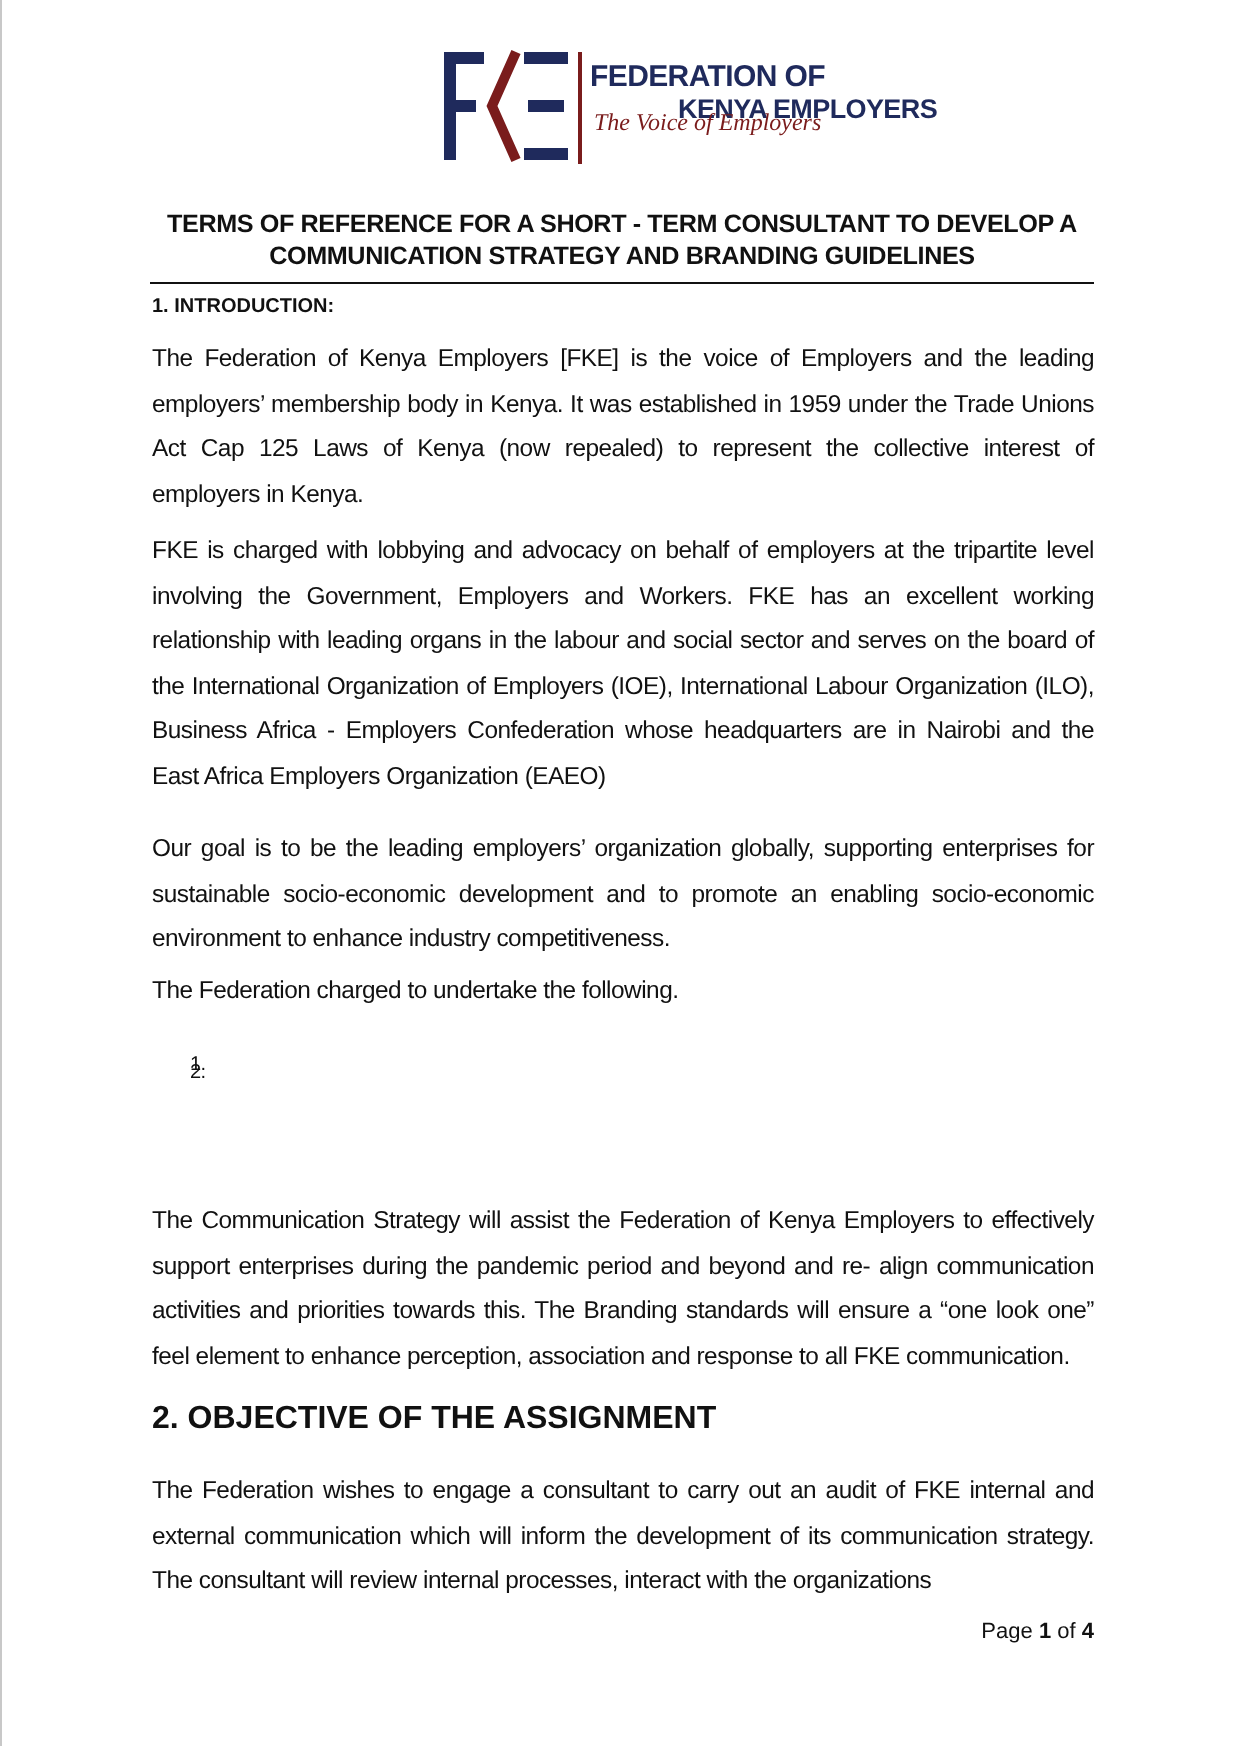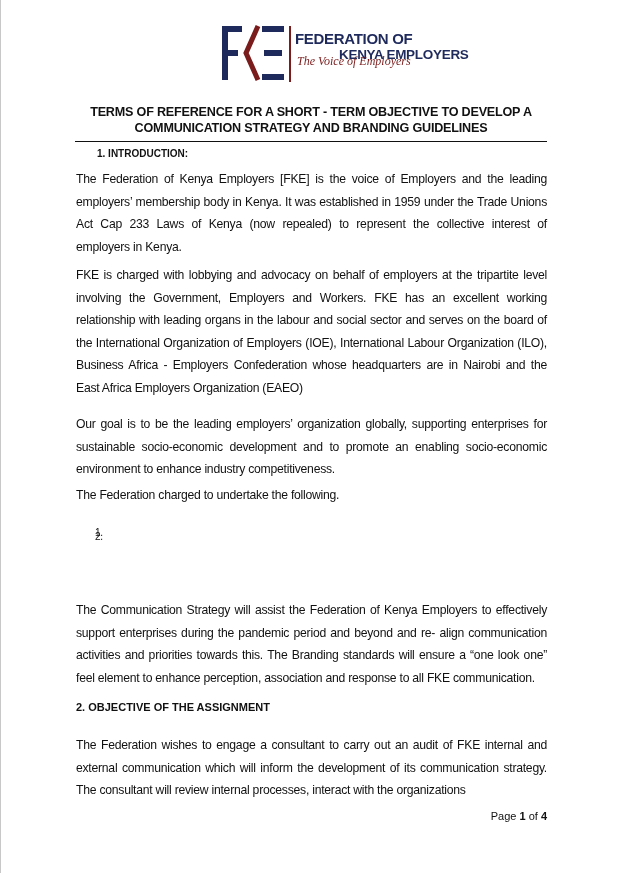--- a/index.html
+++ b/index.html
@@ -19,22 +19,22 @@
   .logo .org-line2 { top: 25px; font-size: 13.5px; margin-left: 44px; }
   .logo .tagline {
     position: absolute; left: 75px; top: 32px; font-style: italic; color: #7a1c1c; font-size: 12px;
     font-family: "Liberation Serif", serif; white-space: nowrap;
   }
   .title {
     position: absolute; left: 76px; top: 104px; width: 470px; text-align: center; font-weight: bold;
     font-size: 12.6px; line-height: 16px; letter-spacing: -0.2px;
   }
   .title-rule { position: absolute; left: 75px; top: 141px; width: 472px; height: 1px; background: #111; }
-  .h { position: absolute; left: 76px; font-weight: bold; font-size: 11px; }
-  .h1 { top: 148px; font-size: 10px; margin-left: 21px; }
+  .h { position: absolute; left: 76px; font-weight: bold; font-size: 16px; }
+  .h1 { top: 148px; font-size: 10px; }
   .h2 { top: 701px; }
   .p {
     position: absolute; left: 76px; width: 471px; font-size: 12.2px; line-height: 22.6px; text-align: justify;
     letter-spacing: -0.25px;
   }
   .p1 { top: 168px; }
   .p2 { top: 264px; }
   .p3 { top: 413px; }
   .p4 { top: 484px; }
   .p5 { top: 599px; }
@@ -62,26 +62,26 @@
     <rect x="40" y="2" width="22" height="6" fill="#1f2a5c"></rect>
     <rect x="42" y="26" width="18" height="6" fill="#1f2a5c"></rect>
     <rect x="40" y="50" width="22" height="6" fill="#1f2a5c"></rect>
   </svg>
   <div class="divider"></div>
   <div class="org-line1">FEDERATION OF</div>
   <div class="org-line2">KENYA EMPLOYERS</div>
   <div class="tagline">The Voice of Employers</div>
 </div>
 
-<div class="title">TERMS OF REFERENCE FOR A SHORT - TERM OBJECTIVE TO DEVELOP A COMMUNICATION STRATEGY AND BRANDING GUIDELINES</div>
+<div class="title">TERMS OF REFERENCE FOR A SHORT - TERM CONSULTANT TO DEVELOP A COMMUNICATION STRATEGY AND BRANDING GUIDELINES</div>
 <div class="title-rule"></div>
 
 <div class="h h1">1.   INTRODUCTION:</div>
 
-<div class="p p1">The Federation of Kenya Employers [FKE] is the voice of Employers and the leading employers’ membership body in Kenya. It was established in 1959 under the Trade Unions Act Cap 233 Laws of Kenya (now repealed) to represent the collective interest of employers in Kenya.</div>
+<div class="p p1">The Federation of Kenya Employers [FKE] is the voice of Employers and the leading employers’ membership body in Kenya. It was established in 1959 under the Trade Unions Act Cap 125 Laws of Kenya (now repealed) to represent the collective interest of employers in Kenya.</div>
 <div class="p p2">FKE is charged with lobbying and advocacy on behalf of employers at the tripartite level involving the Government, Employers and Workers. FKE has an excellent working relationship with leading organs in the labour and social sector and serves on the board of the International Organization of Employers (IOE), International Labour Organization (ILO), Business Africa - Employers Confederation whose headquarters are in Nairobi and the East Africa Employers Organization (EAEO)</div>
 <div class="p p3">Our goal is to be the leading employers’ organization globally, supporting enterprises for sustainable socio-economic development and to promote an enabling socio-economic environment to enhance industry competitiveness.</div>
 <div class="p p4">The Federation charged to undertake the following.</div>
 
 <ol class="list">
   <li>
     <span class="num">1.</span>
   </li>
   <li>
     <span class="num">2.</span>

